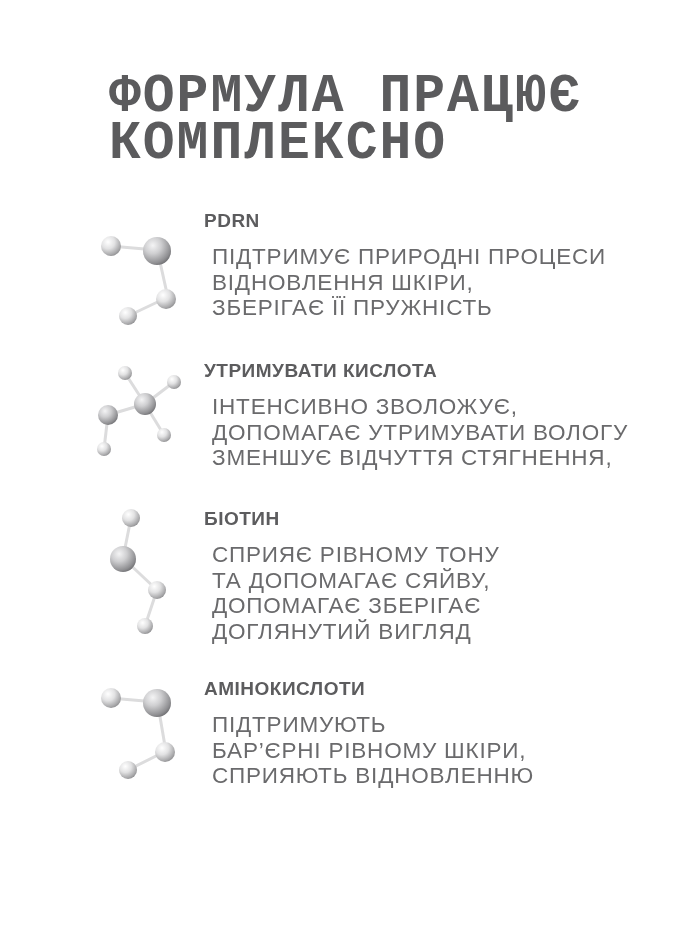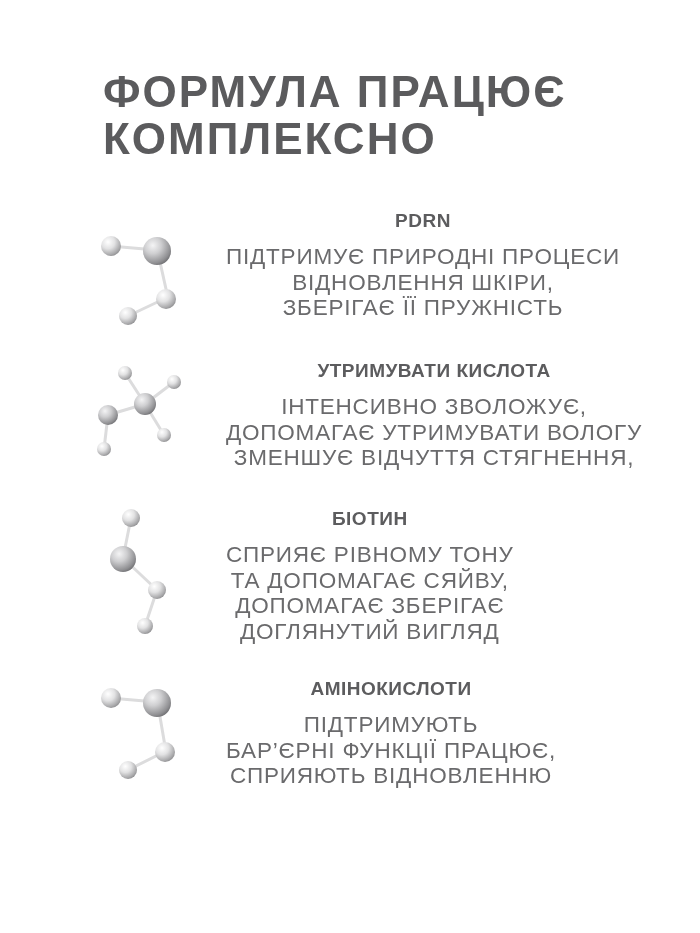--- a/index.html
+++ b/index.html
@@ -7,39 +7,39 @@
       width: 700px; height: 933px;
       background: #ffffff;
       font-family: "Liberation Sans", "DejaVu Sans", sans-serif;
       color: #5f5f61;
       position: relative;
       overflow: hidden;
     }
     .title {
       position: absolute;
       left: 93px; top: 58px;
-      font-size: 44px;
+      font-size: 53px;
       font-weight: bold;
       line-height: 47px;
       letter-spacing: 2px;
       color: #5b5b5d;
-      margin: 10px;
+      margin: 16px;
+      font-family: Liberation Mono, monospace;
     }
     .item {
       position: absolute;
       left: 0; width: 700px;
     }
     .icon {
       position: absolute;
       left: 95px;
     }
     .text-block {
       position: absolute;
-      left: 218px;
-      text-align: center;
+      left: 204px;
     }
     .item-title {
       font-size: 19px;
       font-weight: bold;
       letter-spacing: 0.5px;
       color: #5c5c5e;
       margin: 0 0 12px 0;
       line-height: 22px;
     }
     .item-desc {
@@ -148,17 +148,17 @@
     <line x1="66" y1="66" x2="30" y2="84" stroke="#dcdcdd" stroke-width="3"></line>
     <circle cx="13" cy="12" r="10" fill="url(#ball)"></circle>
     <circle cx="59" cy="17" r="14" fill="url(#ballBig)"></circle>
     <circle cx="67" cy="66" r="10" fill="url(#ball)"></circle>
     <circle cx="30" cy="84" r="9" fill="url(#ball)"></circle>
   </svg>
   <div class="text-block">
     <p class="item-title">АМІНОКИСЛОТИ</p>
     <p class="item-desc">
       <span>ПІДТРИМУЮТЬ</span>
-      <span>БАР’ЄРНІ ФУНКЦІЇ ПРАЦЮЄ,</span>
+      <span>БАР’ЄРНІ РІВНОМУ ШКІРИ,</span>
       <span>СПРИЯЮТЬ ВІДНОВЛЕННЮ</span>
     </p>
   </div>
 </div>
 
 </body></html>

